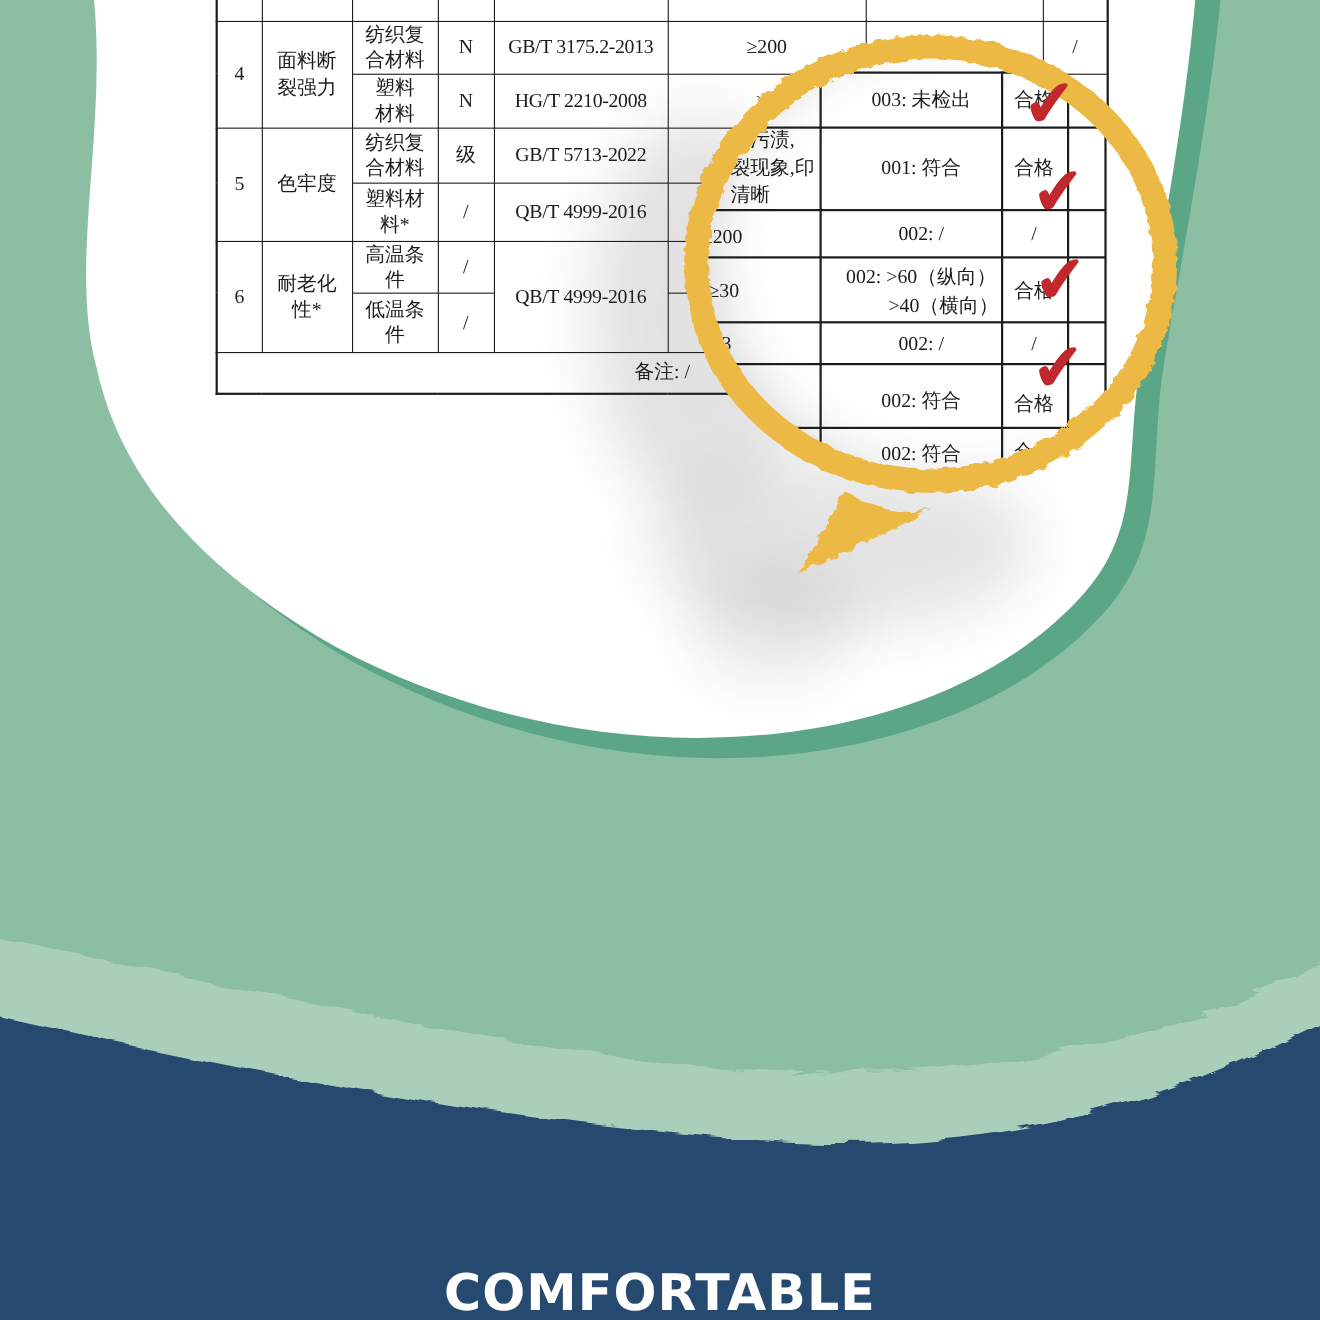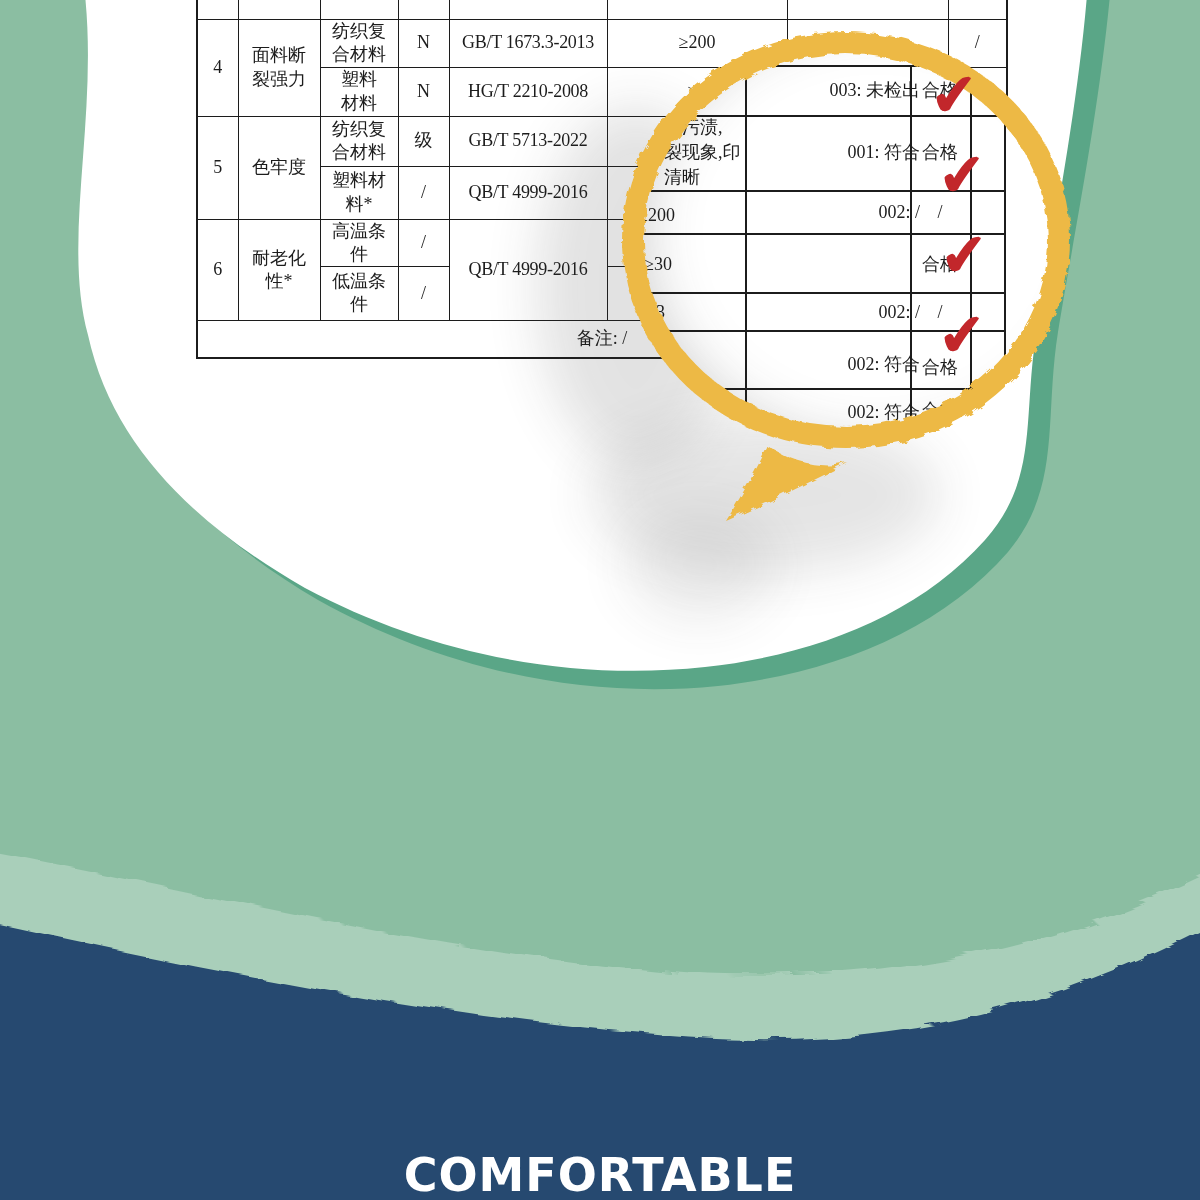--- a/index.html
+++ b/index.html
@@ -22,21 +22,21 @@
 
   
   #lens{position:absolute;left:633px;top:43px;width:426px;height:394px;border-radius:50%;
         background:#fff;overflow:hidden;z-index:4;
         box-shadow:inset 30px -8px 55px -20px rgba(60,60,60,.25);}
   #lens-inner{position:absolute;left:-633px;top:-43px;width:1200px;height:1200px;}
   .hl,.vl{position:absolute;background:#1c1c1c;}
   .hl{height:2px;}
   .vl{width:2px;}
   .snip{position:absolute;font-size:18px;line-height:25px;white-space:pre-wrap;}
-  .snip.res{left:755px;width:165px;text-align:right;}
+  .snip.res{left:755px;width:165px;text-align:center;}
   .snip.con{left:911px;width:58px;text-align:center;}
   .snip.res2{line-height:27px;}
 
   
   .check{position:absolute;z-index:6;color:#c2272b;font-family:"DejaVu Sans",sans-serif;
          font-size:56px;font-weight:bold;transform:rotate(-7deg) skewX(-5deg);
          text-shadow:1px 1px 0 #c2272b;pointer-events:none;}
 
   
   #watermark{position:absolute;left:0;right:0;top:1148px;text-align:center;z-index:3;
@@ -88,21 +88,21 @@
       <td></td>
           <td></td>
     </tr>
     <tr style="height:48px">
       <td rowspan="2">4</td>
       <td rowspan="2">面料断
 裂强力</td>
       <td>纺织复
 合材料</td>
       <td>N</td>
-      <td class="std">GB/T 1673.3-2013</td>
+      <td class="std">GB/T 3175.2-2013</td>
       <td>≥200</td>
       <td class="leftal">0</td>
       <td>/</td>
     </tr>
     <tr style="height:49px">
       <td>塑料
 材料</td>
       <td>N</td>
       <td class="std">HG/T 2210-2008</td>
       <td class="shiftl">≥4</td>
@@ -188,20 +188,22 @@
 清晰</div>
       <div class="snip" style="left:638px;top:203px">≥200</div>
       <div class="snip" style="left:644px;top:252px">≥30</div>
       <div class="snip" style="left:646px;top:300px">≥3</div>
       <div class="snip" style="left:656px;top:352px">色</div>
       <div class="snip" style="left:686px;top:395px">或水</div>
 
       <div class="snip res" style="top:78px">003: 未检出</div>
       <div class="snip res" style="top:140px">001: 符合</div>
       <div class="snip res" style="top:200px">002: /</div>
+      <div class="snip res res2" style="top:238px">002: &gt;60（纵向）
+         &gt;40（横向）</div>
       <div class="snip res" style="top:300px">002: /</div>
       <div class="snip res" style="top:352px">002: 符合</div>
       <div class="snip res" style="top:400px">002: 符合</div>
 
       <div class="snip con" style="top:78px">合格</div>
       <div class="snip con" style="top:140px">合格</div>
       <div class="snip con" style="top:200px">/</div>
       <div class="snip con" style="top:252px">合格</div>
       <div class="snip con" style="top:300px">/</div>
       <div class="snip con" style="top:355px">合格</div>

